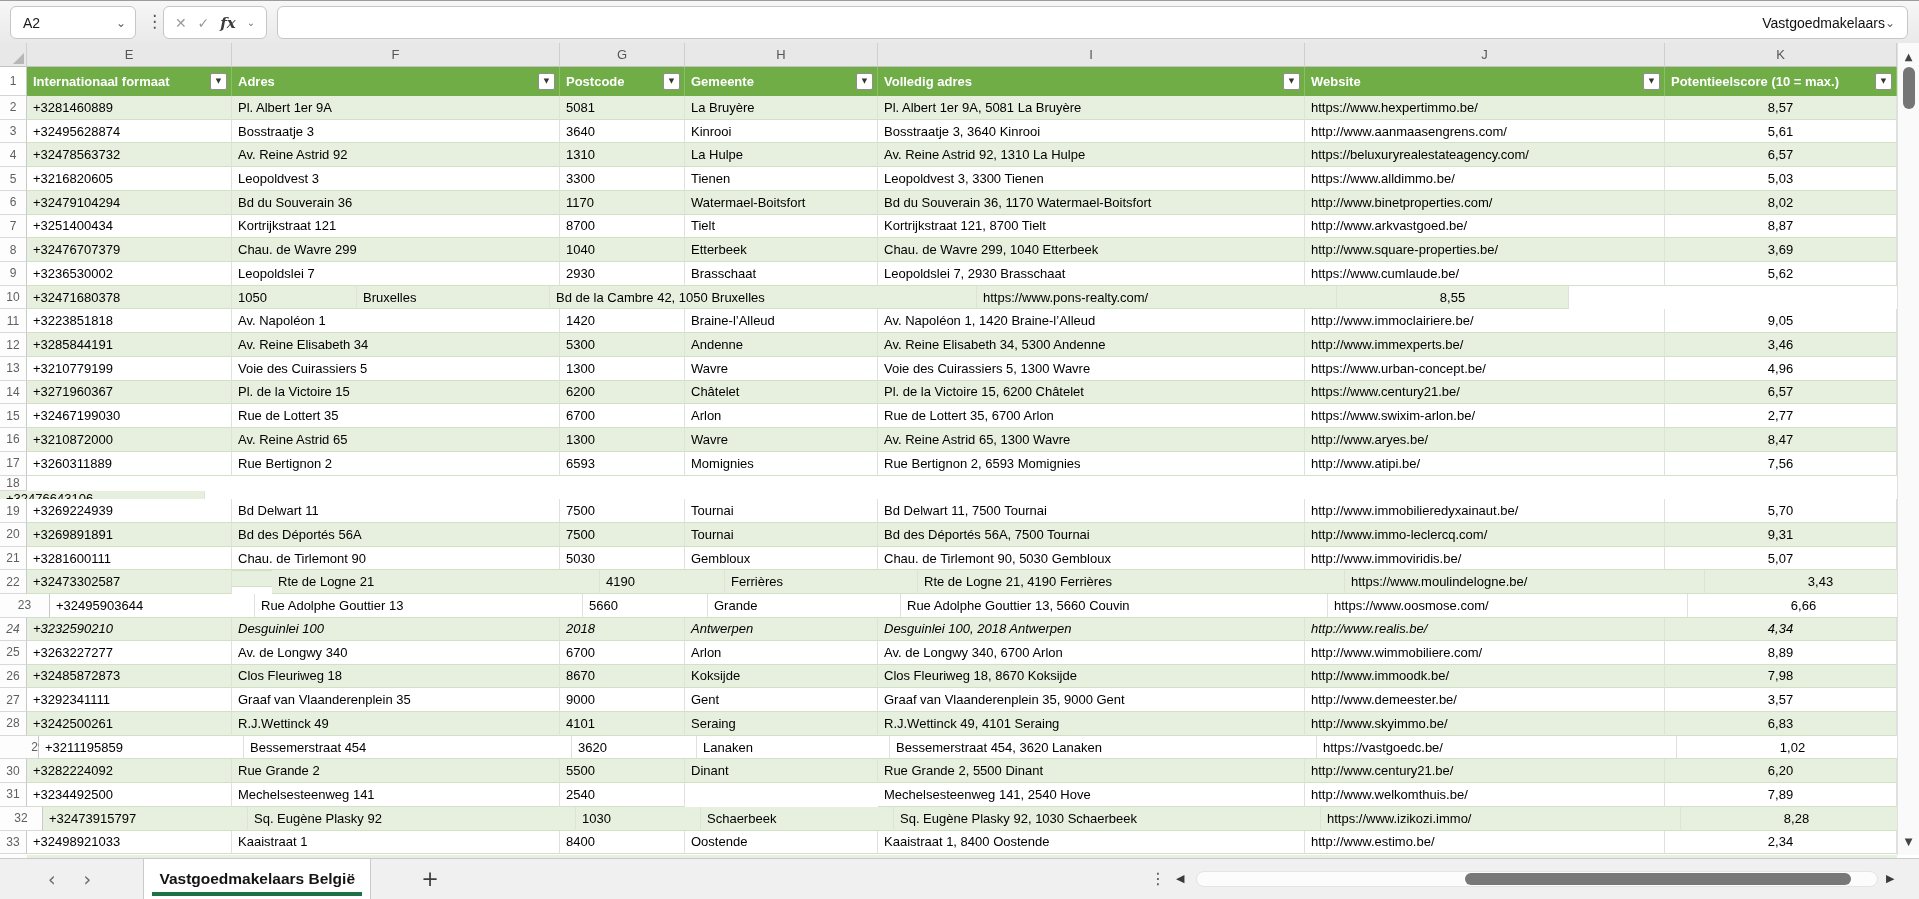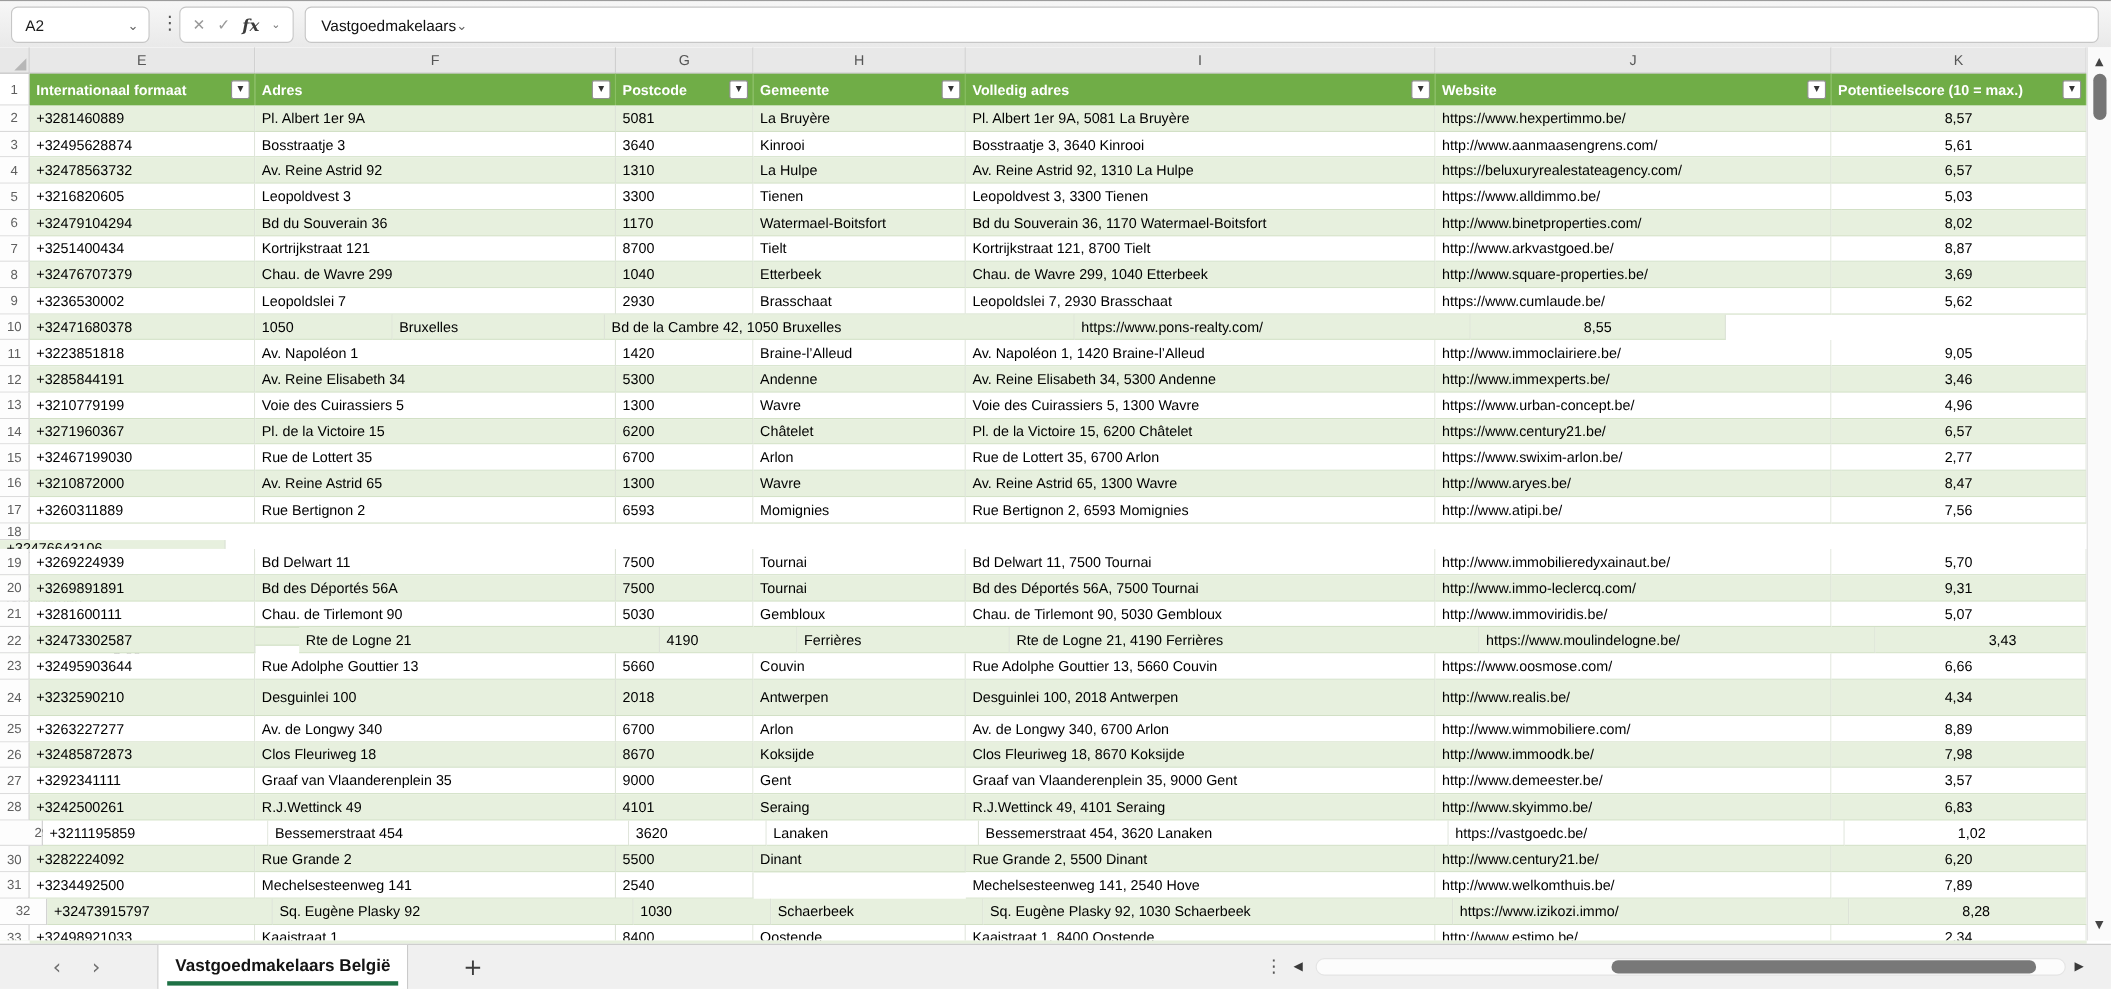--- a/index.html
+++ b/index.html
@@ -19,21 +19,21 @@
   .fb-kebab { position:absolute; left:146px; top:10px; font-size:17px; color:#555; }
   .fb-buttons { position:absolute; left:163px; top:5px; width:104px; height:33px; background:#fff;
     border:1px solid #c6c6c6; border-radius:6px; display:flex; align-items:center;
     justify-content:space-evenly; }
   .fb-cancel, .fb-check { color:#9a9a9a; font-size:14px; }
   .fb-fx { font-family:"DejaVu Serif", serif; font-style:italic; font-weight:bold;
     font-size:15px; color:#3c3c3c; }
   .fb-fx-chev { color:#777; font-size:10px; }
   .formula-input { position:absolute; left:277px; top:5px; width:1631px; height:33px; background:#fff;
     border:1px solid #c6c6c6; border-radius:6px; display:flex; align-items:center;
-    justify-content:flex-start; padding:0 12px 0 14px; font-size:14px; color:#111; }
+    justify-content:flex-end; padding:0 12px 0 14px; font-size:14px; color:#111; }
 
   
   .sheet { position:absolute; top:43px; left:0; width:1897px; height:812px; overflow:hidden; background:#fff; }
   .grid-row { display:flex; width:1897px; }
   .letters-row { height:24px; }
   .letter-cell { background:#e8e8e8; border-right:1px solid #cfcfcf; border-bottom:1px solid #c2c2c2;
     display:flex; align-items:center; justify-content:center; font-size:13px; color:#565656; }
   .corner-cell { position:relative; }
   .corner-cell::after { content:""; position:absolute; right:2px; bottom:2px;
     border-left:11px solid transparent; border-bottom:11px solid #b7b7b7; }
@@ -365,30 +365,30 @@
         <div class="gutter-cell" style="width: 27px; flex: 0 0 auto;">22</div>
         <div class="data-cell" style="width: 205px; flex: 0 0 auto;">+32473302587</div>
         <div class="data-cell" style="width: 328px; flex: 0 0 auto; margin-left: 40px;">Rte de Logne 21</div>
         <div class="data-cell" style="width: 125px; flex: 0 0 auto;">4190</div>
         <div class="data-cell" style="width: 193px; flex: 0 0 auto;">Ferrières</div>
         <div class="data-cell" style="width: 427px; flex: 0 0 auto;">Rte de Logne 21, 4190 Ferrières</div>
         <div class="data-cell" style="width: 360px; flex: 0 0 auto;">https://www.moulindelogne.be/</div>
         <div class="data-cell center" style="width: 232px; flex: 0 0 auto;">3,43</div>
       </div>
       <div class="grid-row data-row" style="height: 23.7188px;">
-        <div class="gutter-cell" style="width: 27px; flex: 0 0 auto;">23</div>
+        <div class="gutter-cell" style="width: 50px; flex: 0 0 auto;">23</div>
         <div class="data-cell" style="width: 205px; flex: 0 0 auto;">+32495903644</div>
         <div class="data-cell" style="width: 328px; flex: 0 0 auto;">Rue Adolphe Gouttier 13</div>
         <div class="data-cell" style="width: 125px; flex: 0 0 auto;">5660</div>
-        <div class="data-cell" style="width: 193px; flex: 0 0 auto;">Couvin</div>
+        <div class="data-cell" style="width: 193px; flex: 0 0 auto;">Grande</div>
         <div class="data-cell" style="width: 427px; flex: 0 0 auto;">Rue Adolphe Gouttier 13, 5660 Couvin</div>
         <div class="data-cell" style="width: 360px; flex: 0 0 auto;">https://www.oosmose.com/</div>
         <div class="data-cell center" style="width: 232px; flex: 0 0 auto;">6,66</div>
       </div>
-      <div class="grid-row data-row banded" style="height: 33px;">
+      <div class="grid-row data-row banded" style="height: 23px; font-style: italic;">
         <div class="gutter-cell" style="width: 27px; flex: 0 0 auto;">24</div>
         <div class="data-cell" style="width: 205px; flex: 0 0 auto;">+3232590210</div>
         <div class="data-cell" style="width: 328px; flex: 0 0 auto;">Desguinlei 100</div>
         <div class="data-cell" style="width: 125px; flex: 0 0 auto;">2018</div>
         <div class="data-cell" style="width: 193px; flex: 0 0 auto;">Antwerpen</div>
         <div class="data-cell" style="width: 427px; flex: 0 0 auto;">Desguinlei 100, 2018 Antwerpen</div>
         <div class="data-cell" style="width: 360px; flex: 0 0 auto;">http://www.realis.be/</div>
         <div class="data-cell center" style="width: 232px; flex: 0 0 auto;">4,34</div>
       </div>
       <div class="grid-row data-row" style="height: 23.7188px;">

